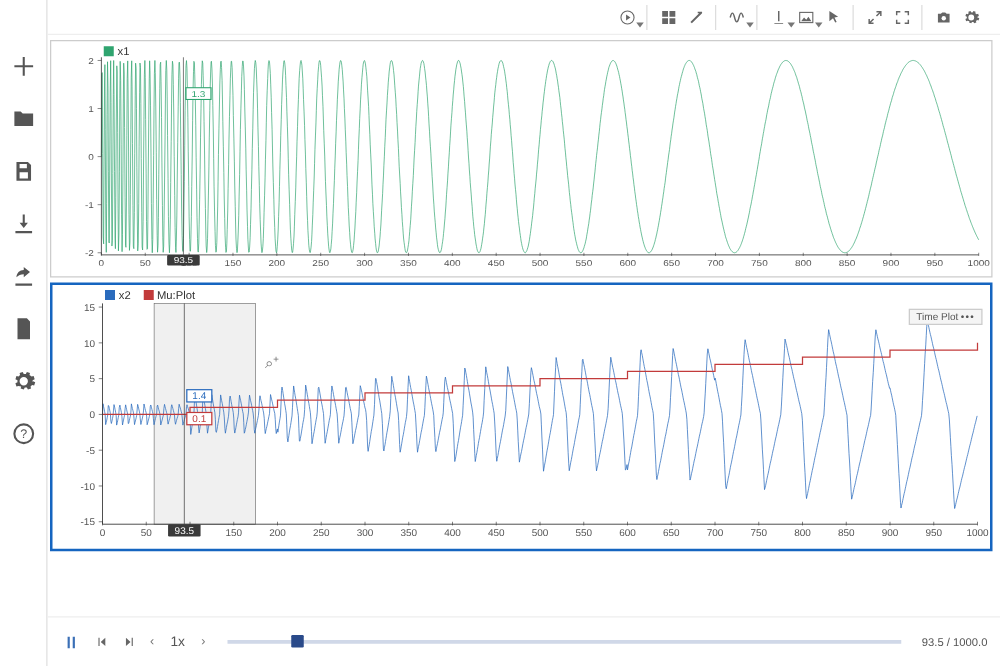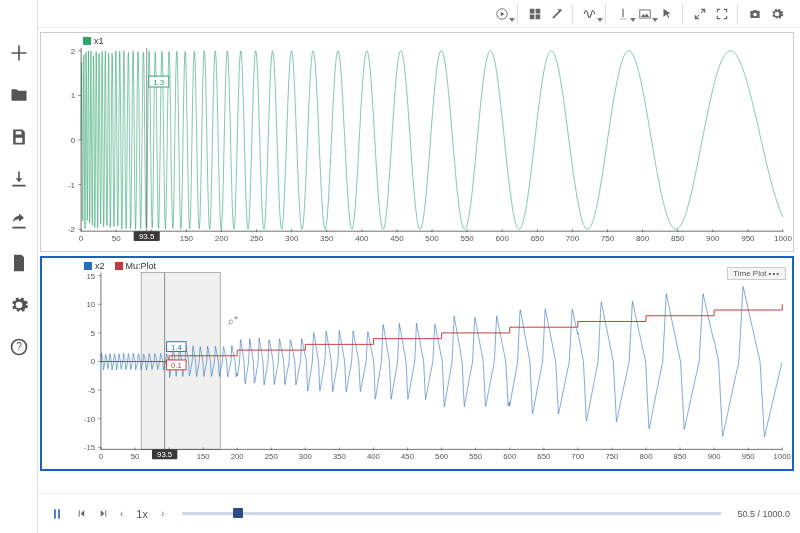--- a/index.html
+++ b/index.html
@@ -16,29 +16,29 @@
   .toolbar { height: 28px; display: flex; justify-content: flex-end; align-items: center; padding: 0 8px; gap: 2px; border-bottom: 1px solid #eee; }
   .tool-group { display: flex; align-items: center; gap: 0; border-right: 1px solid #ddd; padding: 0 4px; }
   .tool-group:last-child { border-right: none; }
   .tool-btn { width: 22px; height: 20px; display: flex; align-items: center; justify-content: center; cursor: pointer; color: #666; position: relative; }
   .tool-btn svg { width: 14px; height: 14px; }
   .tool-btn.with-caret::after { content: ""; position: absolute; right: -2px; bottom: 2px; border-left: 3px solid transparent; border-right: 3px solid transparent; border-top: 4px solid #777; }
   
   .plots { flex: 1; display: flex; flex-direction: column; padding: 4px 6px 0 2px; gap: 4px; }
   
   .plot { position: relative; border: 1px solid #ccc; background: #fff; }
-  .plot.selected { border: 2px solid #1565c0; padding-left: 20px; }
-  .plot1 { height: 220px; }
+  .plot.selected { border: 2px solid #1565c0; }
+  .plot1 { height: 190px; }
   .plot2 { height: 215px; }
   
   .legend { position: absolute; top: 3px; left: 42px; font-size: 9px; display: flex; gap: 10px; align-items: center; }
   .legend-item { display: flex; align-items: center; gap: 3px; }
   .swatch { width: 8px; height: 8px; display: inline-block; }
   
-  .plot-badge { position: absolute; top: 9px; right: 6px; font-size: 8px; background: #f5f5f5; border: 1px solid #ccc; padding: 1px 5px; color: #555; }
+  .plot-badge { position: absolute; top: 19px; right: 6px; font-size: 8px; background: #f5f5f5; border: 1px solid #ccc; padding: 1px 5px; color: #555; }
   .plot-badge-dots { letter-spacing: 1px; margin-left: 2px; }
   
   .chart-svg { width: 100%; height: 100%; display: block; }
   
   .axis { stroke: #333; stroke-width: 0.7; }
   .tick { stroke: #333; stroke-width: 0.5; }
   .tick-label { font-size: 8px; fill: #555; }
   
   .cursor-line { stroke: #444; stroke-width: 0.6; }
   .cursor-tag { fill: #3a3a3a; }
@@ -371,17 +371,17 @@
         <svg viewBox="0 0 24 24" width="11" height="11">
             <path fill="currentColor" d="M6 5v14l8-7zM16 5v14h2V5z"></path>
           </svg>
       </div>
       <span class="chev">‹</span>
       <span class="speed">1x</span>
       <span class="chev">›</span>
       <div class="progress-track">
         <div class="progress-thumb" id="thumb" style="left: 9.35%;"></div>
       </div>
-      <div class="time-counter">50.5 / 1000.0</div>
+      <div class="time-counter">93.5 / 1000.0</div>
     </div>
 
   </div>
 </div>
 
 </body></html>

